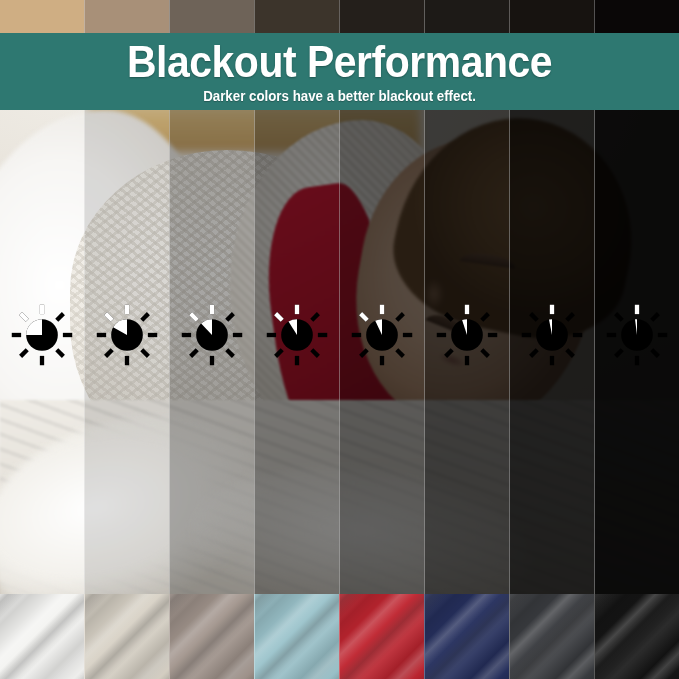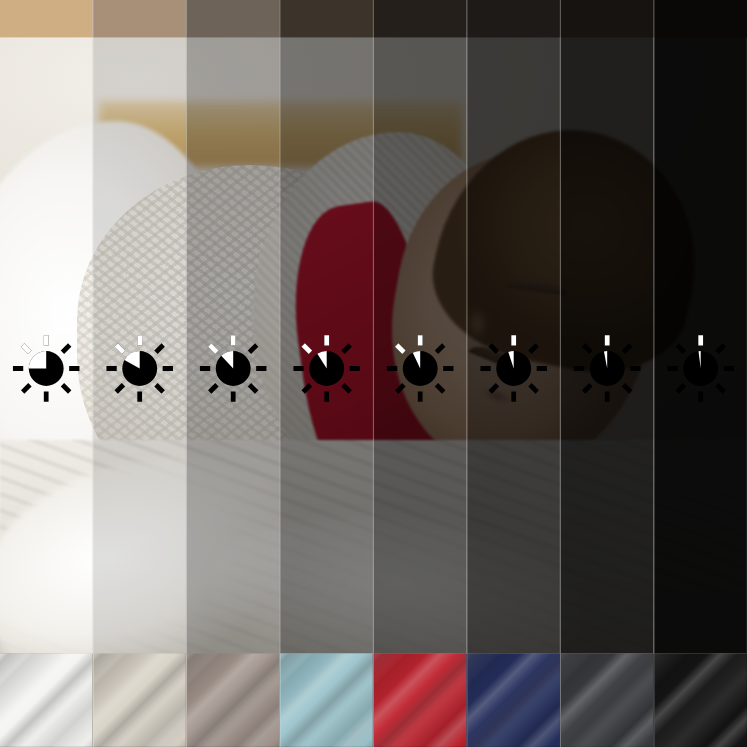--- a/index.html
+++ b/index.html
@@ -407,20 +407,24 @@
             <line x1="21.00" y1="50.00" x2="8.00" y2="50.00"></line>
             <line x1="29.49" y1="29.49" x2="20.30" y2="20.30"></line>
           </g>
           <circle cx="50" cy="50" r="22" fill="#000000"></circle>
           <path d="M 50 50 L 50.00 28.00 A 22 22 0 0 0 47.24 28.17 Z" fill="#ffffff"></path>
           <line x1="50" y1="21" x2="50" y2="8" stroke="#ffffff" stroke-width="6"></line>
         </svg>
       </div>
     </div>
 
+  <div class="banner">
+    <div class="banner-title">Blackout Performance</div>
+    <div class="banner-sub">Darker colors have a better blackout effect.</div>
+  </div>
 
   <div class="swatches" id="swatches">
       <div class="swatch" style="background: rgb(244, 244, 242);">
         <div class="drape"></div>
         <div class="drape2"></div>
       </div>
       <div class="swatch" style="background: rgb(216, 210, 198);">
         <div class="drape"></div>
         <div class="drape2"></div>
       </div>

